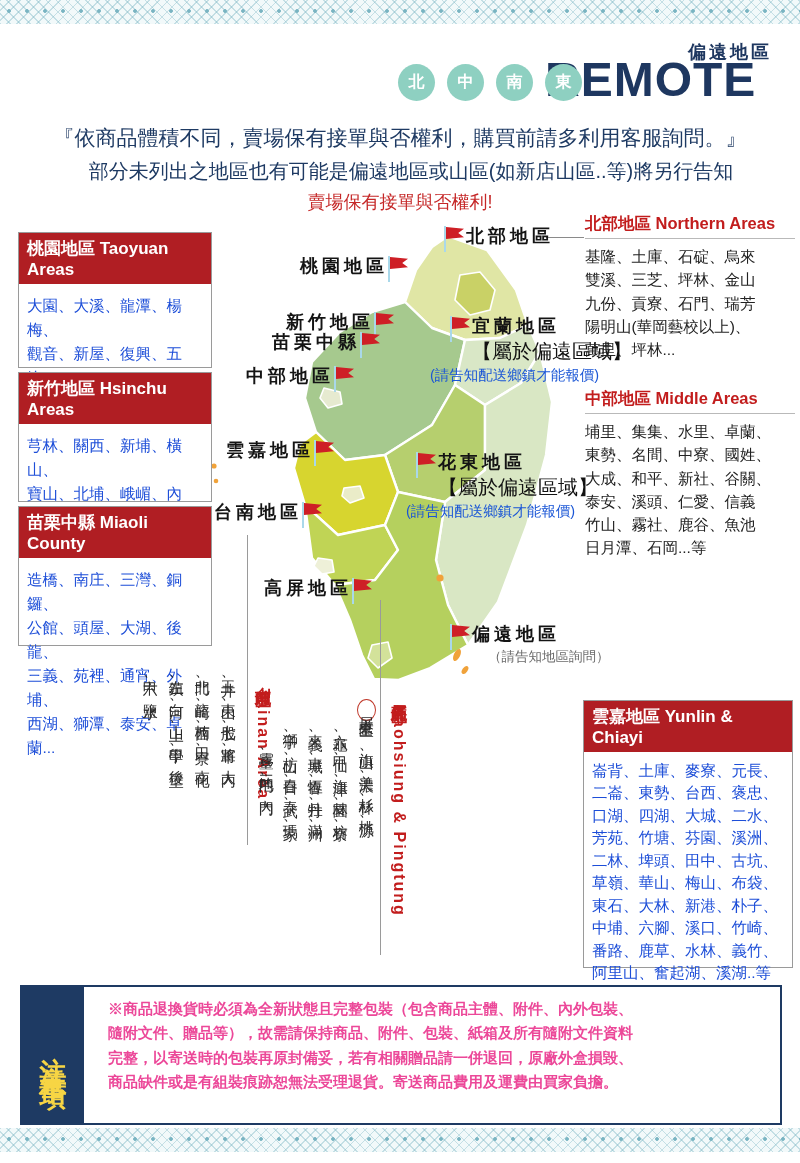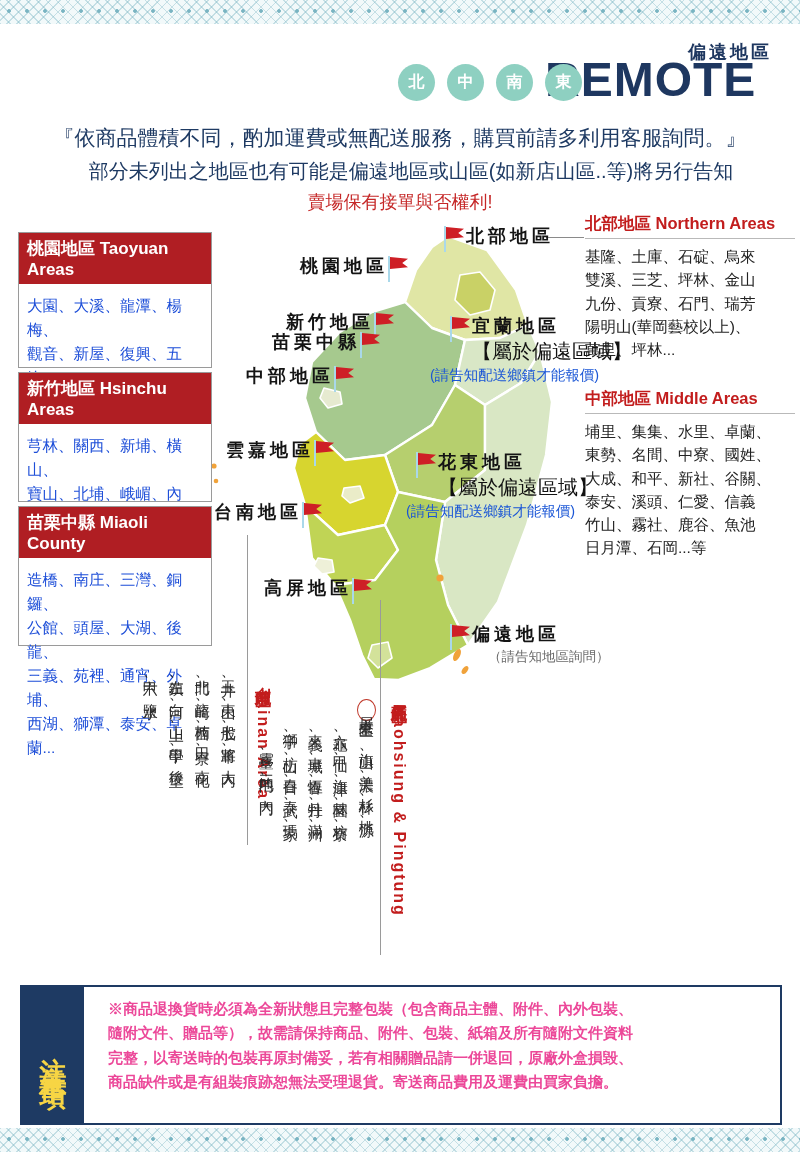--- a/index.html
+++ b/index.html
@@ -94,21 +94,21 @@
   <div class="logo-tag">偏遠地區</div>
   <div class="logo-word">REMOTE</div>
   <div class="logo-circles">
     <span class="logo-circle">北</span>
     <span class="logo-circle">中</span>
     <span class="logo-circle">南</span>
     <span class="logo-circle">東</span>
   </div>
 
   <div class="intro">
-    <div class="l2">『依商品體積不同，酌加運費或無配送服務，購買前請多利用客服詢問。』</div>
+    <div class="l2">『依商品體積不同，賣場保有接單與否權利，購買前請多利用客服詢問。』</div>
     <div class="l3">部分未列出之地區也有可能是偏遠地區或山區(如新店山區..等)將另行告知</div>
     <div class="l4">賣場保有接單與否權利!</div>
   </div>
 
   <svg class="map-svg" width="440" height="545" viewBox="190 215 440 545" xmlns="http://www.w3.org/2000/svg">
     <g stroke="#ffffff" stroke-width="2.4" stroke-linejoin="round">
       <polygon fill="#e0e6a5" points="448,236 487,250 516,290 528,325 500,338 465,340 432,328 405,302 416,270 432,247"></polygon>
       <polygon fill="#a6c98e" points="405,302 432,328 465,340 455,385 432,425 385,455 345,460 316,432 305,398 312,362 340,332 372,312"></polygon>
       <polygon fill="#d9e7c6" points="528,325 500,338 465,340 455,385 485,405 521,383 540,352"></polygon>
       <polygon fill="#b6cf6e" points="455,385 432,425 385,455 398,492 445,502 485,470 485,405"></polygon>
@@ -235,20 +235,33 @@
   <div class="rsec s-middle">
     <div class="ttl">中部地區 Middle Areas</div>
     <div class="bd">埔里、集集、水里、卓蘭、
 東勢、名間、中寮、國姓、
 大成、和平、新社、谷關、
 泰安、溪頭、仁愛、信義
 竹山、霧社、鹿谷、魚池
 日月潭、石岡...等</div>
   </div>
 
+  <div class="panel p-yunchia">
+    <div class="hd">雲嘉地區 Yunlin &amp; Chiayi</div>
+    <div class="bd">崙背、土庫、麥寮、元長、
+二崙、東勢、台西、褒忠、
+口湖、四湖、大城、二水、
+芳苑、竹塘、芬園、溪洲、
+二林、埤頭、田中、古坑、
+草嶺、華山、梅山、布袋、
+東石、大林、新港、朴子、
+中埔、六腳、溪口、竹崎、
+番路、鹿草、水林、義竹、
+阿里山、奮起湖、溪湖..等</div>
+  </div>
 
   <div class="vline" style="left:247px;top:535px;height:310px;"></div>
   <div class="vhead" style="left:252px;top:674px;">台南地區 Tainan Area</div>
   <div class="vtxt" style="left:218px;top:668px;">玉井、東山、七股、將軍、大內</div>
   <div class="vtxt" style="left:192px;top:668px;">北門、龍崎、楠西、田寮、南化</div>
   <div class="vtxt" style="left:166px;top:668px;">左鎮、白河、山上、學甲、後壁</div>
   <div class="vtxt" style="left:140px;top:668px;">六甲、鹽水</div>
 
   <div class="vline" style="left:380px;top:600px;height:355px;"></div>
   <div class="vhead" style="left:388px;top:690px;">高屏地區 Kaohsiung &amp; Pingtung</div>

